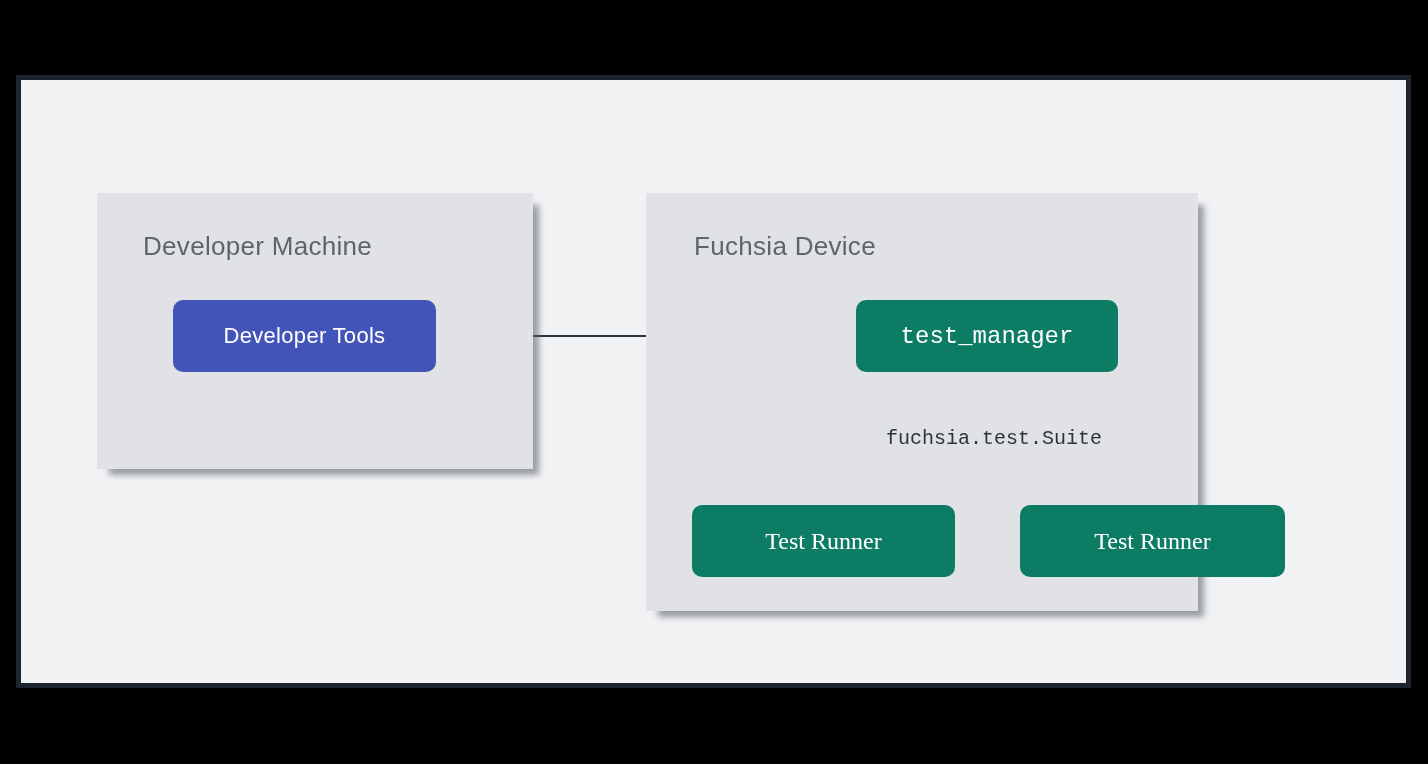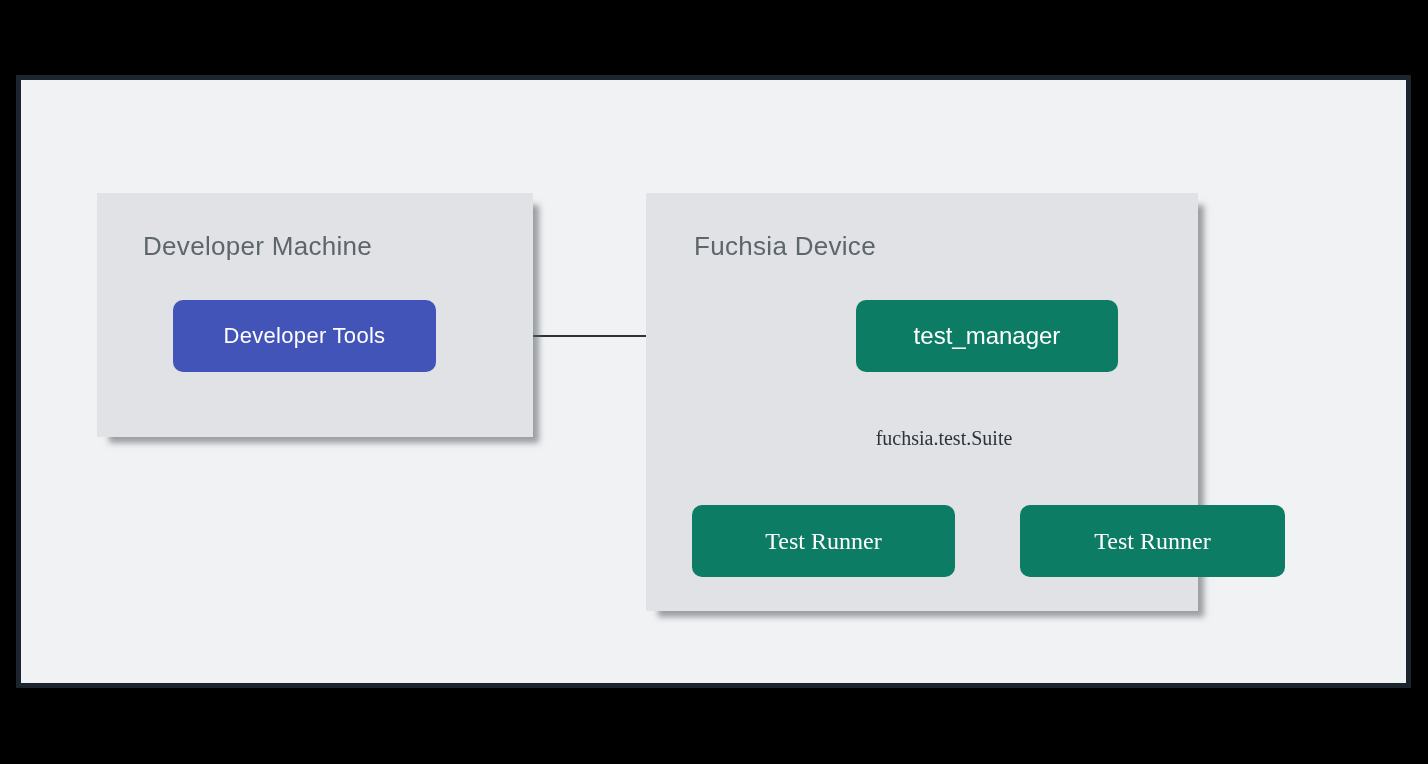--- a/index.html
+++ b/index.html
@@ -26,21 +26,21 @@
     left: 16px; top: 75px;
     width: 1395px; height: 613px;
     background: var(--canvas-bg);
     border: 5px solid var(--canvas-border);
   }
   .panel {
     position: absolute;
     background: var(--panel-bg);
     box-shadow: 9px 9px 6px -3px rgba(95, 101, 107, 0.6);
   }
-  .panel-dev   { left: 76px;  top: 113px; width: 436px; height: 244px; }
+  .panel-dev   { left: 76px;  top: 113px; width: 436px; height: 276px; }
   .panel-fuchsia { left: 625px; top: 113px; width: 552px; height: 418px; }
   .panel-title {
     position: absolute;
     left: 46px; top: 38px;
     font-size: 26px;
     letter-spacing: 0.3px;
     color: var(--panel-title);
     white-space: nowrap;
   }
   .panel-fuchsia .panel-title { left: 48px; }
@@ -58,21 +58,21 @@
     left: 76px; top: 107px;
     width: 263px; height: 72px;
     font-size: 22px;
     font-weight: 500;
     letter-spacing: 0.3px;
   }
   .node-teal { background: var(--accent-teal); font-family: Liberation Serif, serif; }
   .node-testmanager {
     left: 210px; top: 107px;
     width: 262px; height: 72px;
-    font-family: Liberation Sans, sans-serif;
+    font-family: Liberation Mono, monospace;
     font-size: 24px;
     font-weight: 500;
   }
   .node-runner-left {
     left: 46px; top: 312px;
     width: 263px; height: 72px;
     font-size: 24px;
     font-weight: 500;
   }
   .node-runner-right {
@@ -84,24 +84,24 @@
   .edges {
     position: absolute;
     left: 0; top: 0;
     width: 1385px; height: 603px;
     pointer-events: none;
   }
   .edges path { stroke: var(--line); stroke-width: 2; fill: none; }
   .edges polygon { fill: var(--line); stroke: none; }
   .suite-label {
     position: absolute;
-    left: 812px; top: 347px;
+    left: 862px; top: 347px;
     width: 222px;
     text-align: center;
-    font-family: Liberation Serif, serif;
+    font-family: Liberation Mono, monospace;
     font-size: 20px;
     color: var(--code-text);
     white-space: nowrap;
   }
 </style>
 </head>
 <body>
 
 <div class="canvas">
 

